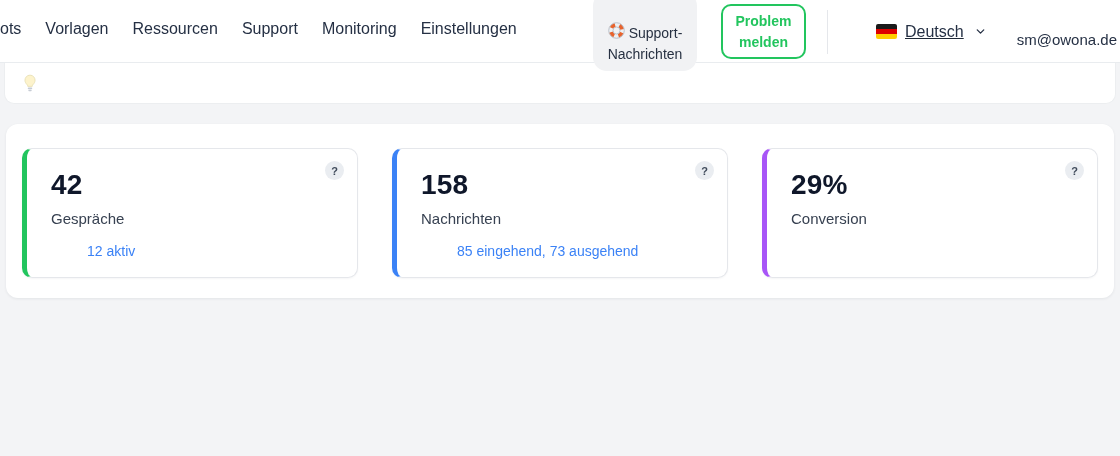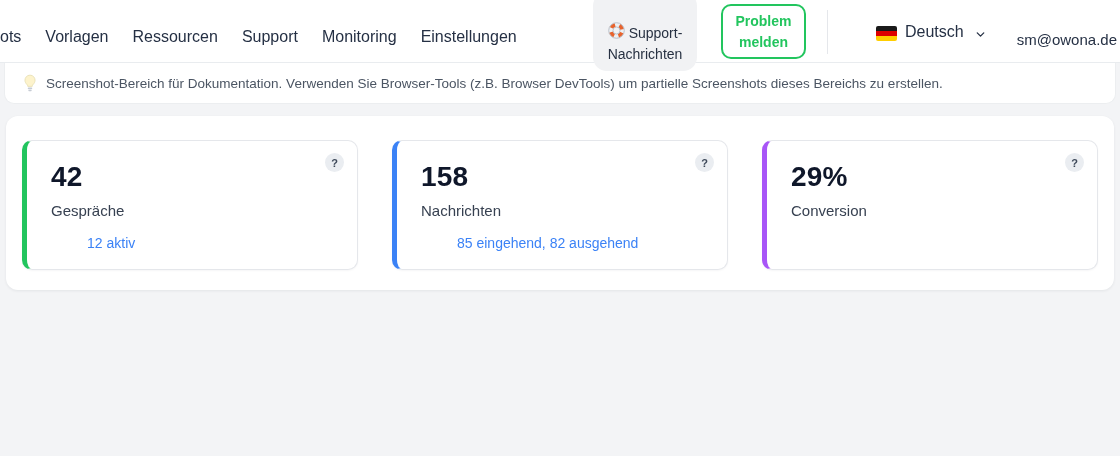--- a/index.html
+++ b/index.html
@@ -20,21 +20,21 @@
   .ghost-pill {
     position: absolute; left: 40px; top: 15px; width: 92px; height: 28px;
     background: #f5f6f8; border-radius: 9px; z-index: 1;
   }
   .ghost-heading {
     position: absolute; left: 48px; top: 42px; z-index: 1;
     font-size: 20px; font-weight: 700; color: rgba(55, 65, 81, 0.07);
     white-space: nowrap;
   }
   .nav-items {
-    position: absolute; left: 0; top: 8px; height: 58px; z-index: 4;
+    position: absolute; left: 0; top: 0; height: 58px; z-index: 4;
     display: flex; align-items: center; gap: 24px;
   }
   .nav-item {
     font-size: 16px; font-weight: 500; color: #253044; text-decoration: none;
     white-space: nowrap; cursor: pointer;
   }
   .nav-right {
     position: absolute; left: 593px; top: 0; height: 63px; z-index: 4;
     display: flex; align-items: center;
   }
@@ -49,21 +49,21 @@
     margin-left: 24px; width: 85px; min-height: 54px; cursor: pointer;
     background: #ffffff; border: 2px solid #22c55e; border-radius: 10px;
     font-family: inherit; font-size: 14px; font-weight: 700; line-height: 1.45;
     color: #22c55e; padding: 5px 8px; text-align: center;
   }
   .problem-btn span { display: block; }
   .v-divider {
     margin-left: 21px; width: 1px; height: 44px; background: #e5e7eb;
   }
   .lang-select {
-    margin-left: 48px; display: flex; align-items: flex-end; gap: 8px; cursor: pointer;
+    margin-left: 48px; display: flex; align-items: center; gap: 8px; cursor: pointer; text-decoration: underline;
   }
   .flag {
     width: 21px; height: 15px; border-radius: 2px; display: inline-block;
     background: linear-gradient(#1a1a1a 0 33.3%, #dd0000 33.3% 66.6%, #ffce00 66.6% 100%);
   }
   .lang-label { font-size: 16px; font-weight: 500; color: #253044; }
   .chevron { display: inline-flex; margin-left: 2px; }
   .email {
     margin-left: 30px; font-size: 15px; color: #253044; cursor: pointer; white-space: nowrap; margin-top: 15px;
   }
@@ -74,21 +74,21 @@
     background: #ffffff; z-index: 2;
     border: 1px solid #eceef0; border-top: none;
     border-radius: 0 0 10px 10px;
     display: flex; align-items: center; gap: 9px; padding: 0 18px;
     font-size: 13.5px; color: #4b5563;
   }
   .banner .bulb { display: inline-flex; flex: 0 0 auto; }
 
   
   .metrics-panel {
-    position: absolute; top: 116px; left: 6px; width: 1108px; height: 174px;
+    position: absolute; top: 124px; left: 6px; width: 1108px; height: 174px;
     background: #ffffff; border-radius: 12px;
     box-shadow: 0 1px 3px rgba(15, 23, 42, 0.07);
     display: flex; gap: 34px; padding: 24px 16px;
   }
   .metric-card {
     position: relative; flex: 1 1 0; height: 130px;
     background: #ffffff;
     border: 1px solid #e5e7eb; border-left: 5px solid #22c55e;
     border-radius: 10px;
     box-shadow: 0 1px 2px rgba(15, 23, 42, 0.04);
@@ -166,36 +166,35 @@
   </div>
 
   <div class="banner">
     <span class="bulb">
       <svg width="14" height="18" viewBox="0 0 24 32">
         <path d="M12 2 C6.2 2 3 6.8 3 11 c0 3.1 1.5 5.6 3.4 7.5 1.1 1.1 1.6 2.1 1.6 3.5 h8 c0-1.4 0.5-2.4 1.6-3.5 1.9-1.9 3.4-4.4 3.4-7.5 0-4.2-3.2-9-9-9z" fill="#fdf3cc" stroke="#e4dcb0" stroke-width="1.4"></path>
         <rect x="8" y="24" width="8" height="3" rx="1.5" fill="#c6ccd4"></rect>
         <rect x="9" y="28.2" width="6" height="2.6" rx="1.3" fill="#c6ccd4"></rect>
       </svg>
     </span>
-    <span>Screenshot-Bereich für Dokumentation. Verwenden Sie Browser-Tools (z.B. Browser DevTools) um partielle Screenshots dieses Bereichs zu erstellen.</span>
   </div>
 
   <main class="metrics-panel">
 
     <section class="metric-card" style="border-left-color: rgb(34, 197, 94);">
       <div class="metric-value">42</div>
       <div class="metric-label">Gespräche</div>
       <div class="metric-substat">12 aktiv</div>
       <span class="help-badge">?</span>
     </section>
 
     <section class="metric-card" style="border-left-color: rgb(59, 130, 246);">
       <div class="metric-value">158</div>
       <div class="metric-label">Nachrichten</div>
-      <div class="metric-substat">85 eingehend, 82 ausgehend</div>
+      <div class="metric-substat">85 eingehend, 73 ausgehend</div>
       <span class="help-badge">?</span>
     </section>
 
     <section class="metric-card" style="border-left-color: rgb(168, 85, 247);">
       <div class="metric-value">29%</div>
       <div class="metric-label">Conversion</div>
       <div class="metric-substat"></div>
       <span class="help-badge">?</span>
     </section>
 

